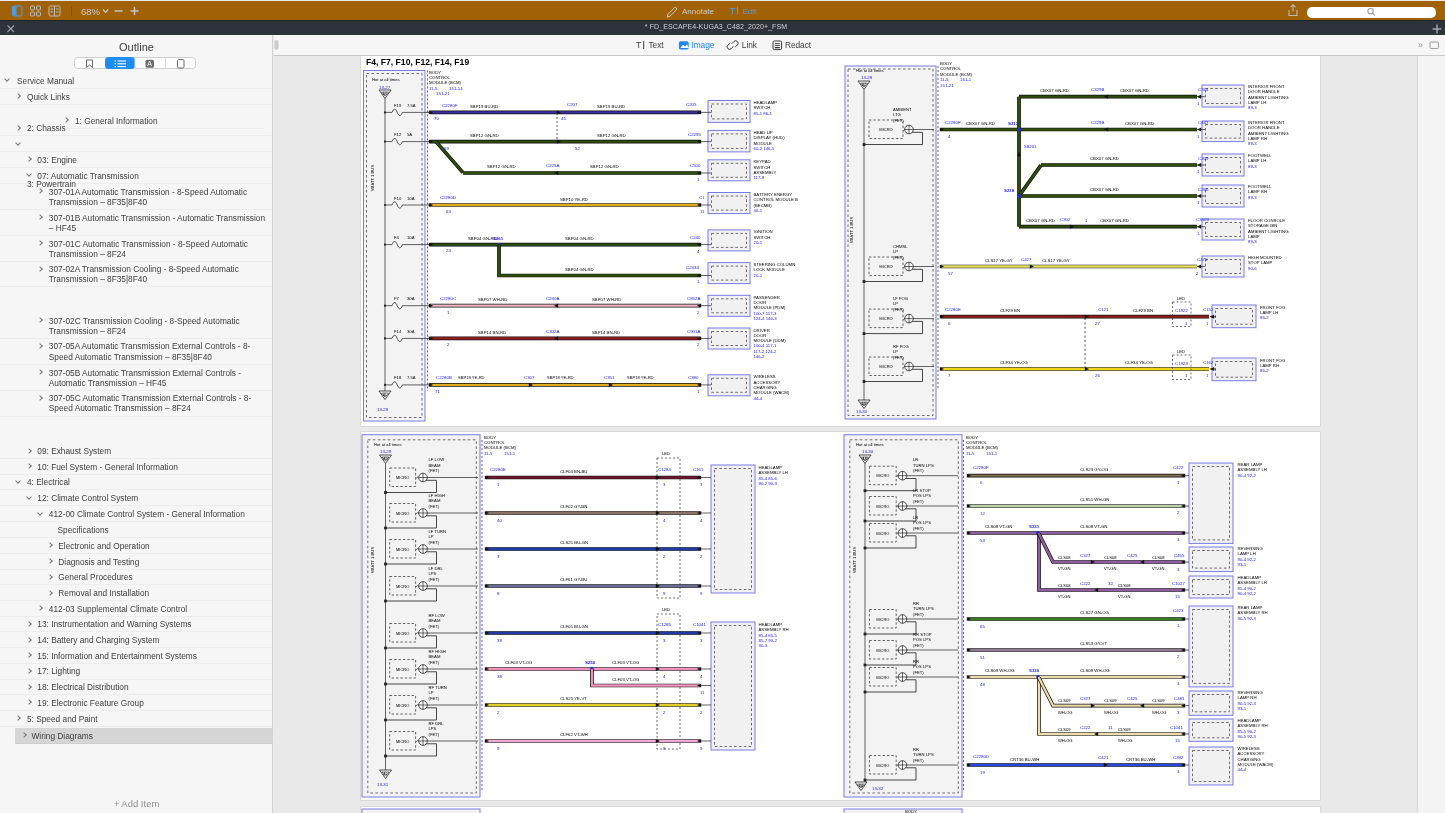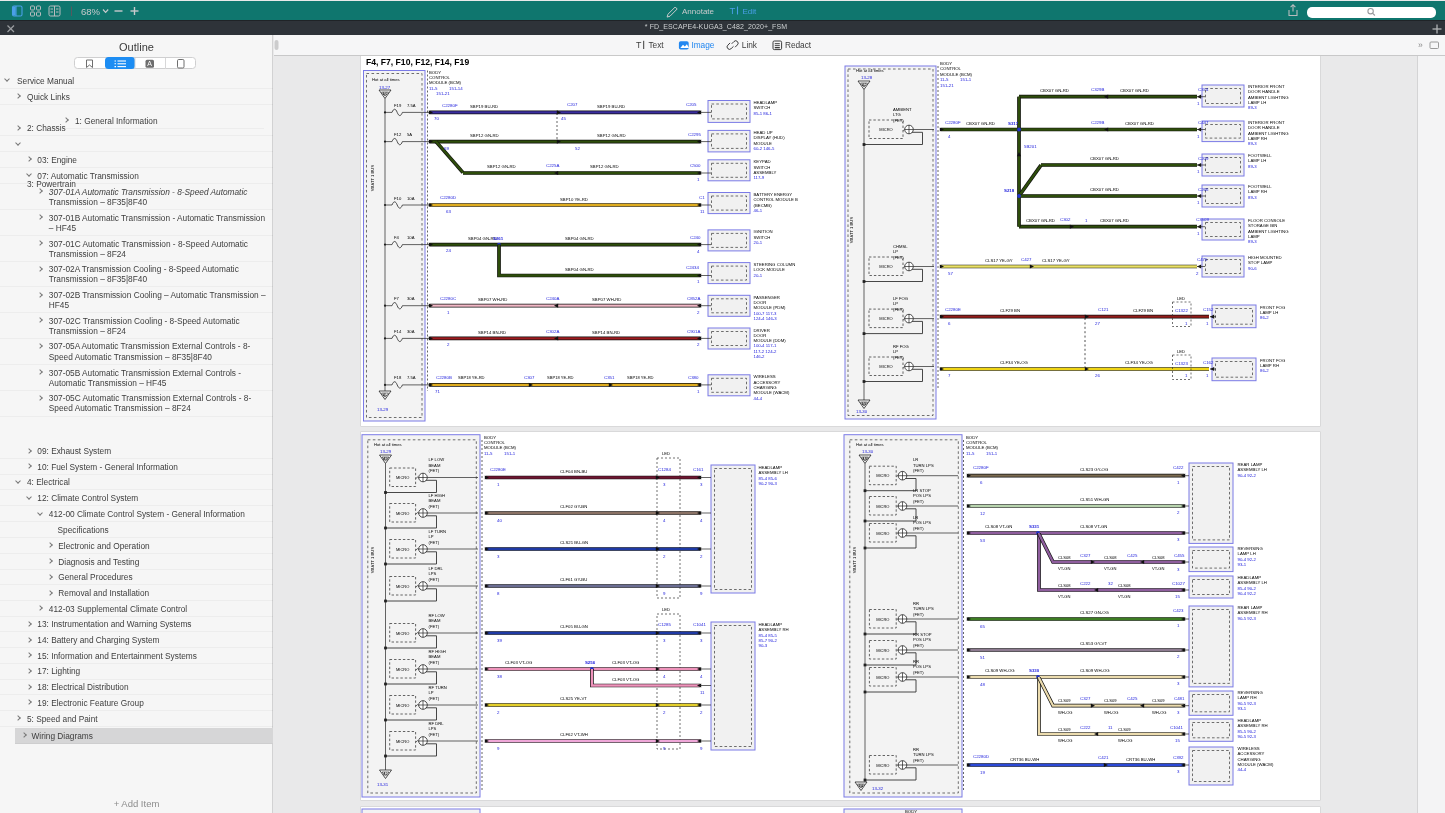--- a/index.html
+++ b/index.html
@@ -1,16 +1,16 @@
 <!DOCTYPE html>
 <html><head><meta charset="utf-8"><style>
 * { margin:0; padding:0; box-sizing:border-box; }
 body { width:1445px; height:813px; overflow:hidden; font-family:"Liberation Sans",sans-serif; }
 .app { position:absolute; inset:0; width:1445px; height:813px; background:#e9e9ea; }
-.toolbar { position:absolute; left:0; top:1px; width:1445px; height:19.5px; background:#0f766e; }
+.toolbar { position:absolute; left:0; top:1px; width:1445px; height:19.5px; background:#a16207; }
 .tbsep { position:absolute; left:0; top:19.5px; width:1445px; height:1.5px; background:#1f2327; }
 .tabbar { position:absolute; left:0; top:21px; width:1445px; height:14px; background:#2e3339; }
 .sidebar { position:absolute; left:0; top:35px; width:273px; height:778px; background:#f6f6f6; border-right:1px solid #d2d2d3; font-size:8.3px; color:#3d3d3d; }
 .subbar { position:absolute; left:274px; top:35px; width:1171px; height:21px; background:#f6f6f7; border-bottom:1px solid #c8c8c9; }
 .content { position:absolute; left:274px; top:56px; width:1143px; height:757px; background:#e9e9ea; }
 .rstrip { position:absolute; left:1417px; top:56px; width:28px; height:757px; background:#f4f4f5; border-left:1px solid #d4d4d5; }
 .page { position:absolute; background:#fff; box-shadow:0 0 0 0.5px #c9c9c9; }
 </style></head><body>
 <div class="app">
 
@@ -116,42 +116,37 @@
 <div style="position:absolute;left:0;top:117.3px;width:273px;height:15.7px;border-bottom:1px solid rgba(0,0,0,0.035);">
           <span style="position:absolute;left:26.5px;top:5.2px;width:4px;height:4px;border-right:1.2px solid #777;border-bottom:1.2px solid #777;transform:rotate(-45deg);"></span>
           <span style="position:absolute;left:37.3px;top:2.6px;white-space:nowrap;">03: Engine</span>
         </div>
 <div style="position:absolute;left:0;top:133.2px;width:273px;height:15.7px;border-bottom:1px solid rgba(0,0,0,0.035);">
           <span style="position:absolute;left:26.5px;top:4.2px;width:4px;height:4px;border-right:1.2px solid #777;border-bottom:1.2px solid #777;transform:rotate(45deg);"></span>
           <span style="position:absolute;left:37.3px;top:2.6px;white-space:nowrap;">07: Automatic Transmission</span>
         </div>
 <div style="position:absolute;left:0;top:149.1px;width:273px;height:25.8px;border-bottom:1px solid rgba(0,0,0,0.035);">
           <span style="position:absolute;left:38.0px;top:5.2px;width:4px;height:4px;border-right:1.2px solid #777;border-bottom:1.2px solid #777;transform:rotate(-45deg);"></span>
-          <span style="position:absolute;left:48.8px;top:2.6px;white-space:nowrap;font-style:italic;">307-01A Automatic Transmission - 8-Speed Automatic</span>
+          <span style="position:absolute;left:48.8px;top:2.6px;white-space:nowrap;">307-01A Automatic Transmission - 8-Speed Automatic</span>
           <span style="position:absolute;left:48.8px;top:12.7px;white-space:nowrap;">Transmission – 8F35|8F40</span>
         </div>
 <div style="position:absolute;left:0;top:175.3px;width:273px;height:25.8px;border-bottom:1px solid rgba(0,0,0,0.035);">
           <span style="position:absolute;left:38.0px;top:5.2px;width:4px;height:4px;border-right:1.2px solid #777;border-bottom:1.2px solid #777;transform:rotate(-45deg);"></span>
           <span style="position:absolute;left:48.8px;top:2.6px;white-space:nowrap;">307-01B Automatic Transmission - Automatic Transmission</span>
           <span style="position:absolute;left:48.8px;top:12.7px;white-space:nowrap;">– HF45</span>
         </div>
 <div style="position:absolute;left:0;top:201.0px;width:273px;height:25.8px;border-bottom:1px solid rgba(0,0,0,0.035);">
           <span style="position:absolute;left:38.0px;top:5.2px;width:4px;height:4px;border-right:1.2px solid #777;border-bottom:1.2px solid #777;transform:rotate(-45deg);"></span>
           <span style="position:absolute;left:48.8px;top:2.6px;white-space:nowrap;text-align:center;">307-01C Automatic Transmission - 8-Speed Automatic</span>
           <span style="position:absolute;left:48.8px;top:12.7px;white-space:nowrap;">Transmission – 8F24</span>
         </div>
 <div style="position:absolute;left:0;top:226.7px;width:273px;height:25.8px;border-bottom:1px solid rgba(0,0,0,0.035);">
           <span style="position:absolute;left:38.0px;top:5.2px;width:4px;height:4px;border-right:1.2px solid #777;border-bottom:1.2px solid #777;transform:rotate(-45deg);"></span>
           <span style="position:absolute;left:48.8px;top:2.6px;white-space:nowrap;">307-02A Transmission Cooling - 8-Speed Automatic</span>
           <span style="position:absolute;left:48.8px;top:12.7px;white-space:nowrap;">Transmission – 8F35|8F40</span>
-        </div>
-<div style="position:absolute;left:0;top:252.4px;width:273px;height:25.8px;border-bottom:1px solid rgba(0,0,0,0.035);">
-          <span style="position:absolute;left:38.0px;top:5.2px;width:4px;height:4px;border-right:1.2px solid #777;border-bottom:1.2px solid #777;transform:rotate(-45deg);"></span>
-          <span style="position:absolute;left:48.8px;top:2.6px;white-space:nowrap;">307-02B Transmission Cooling – Automatic Transmission –</span>
-          <span style="position:absolute;left:48.8px;top:12.7px;white-space:nowrap;">HF45</span>
         </div>
 <div style="position:absolute;left:0;top:278.1px;width:273px;height:25.8px;border-bottom:1px solid rgba(0,0,0,0.035);">
           <span style="position:absolute;left:38.0px;top:5.2px;width:4px;height:4px;border-right:1.2px solid #777;border-bottom:1.2px solid #777;transform:rotate(-45deg);"></span>
           <span style="position:absolute;left:48.8px;top:2.6px;white-space:nowrap;">307-02C Transmission Cooling - 8-Speed Automatic</span>
           <span style="position:absolute;left:48.8px;top:12.7px;white-space:nowrap;">Transmission – 8F24</span>
         </div>
 <div style="position:absolute;left:0;top:303.9px;width:273px;height:25.8px;border-bottom:1px solid rgba(0,0,0,0.035);">
           <span style="position:absolute;left:38.0px;top:5.2px;width:4px;height:4px;border-right:1.2px solid #777;border-bottom:1.2px solid #777;transform:rotate(-45deg);"></span>
           <span style="position:absolute;left:48.8px;top:2.6px;white-space:nowrap;">307-05A Automatic Transmission External Controls - 8-</span>
           <span style="position:absolute;left:48.8px;top:12.7px;white-space:nowrap;">Speed Automatic Transmission – 8F35|8F40</span>

